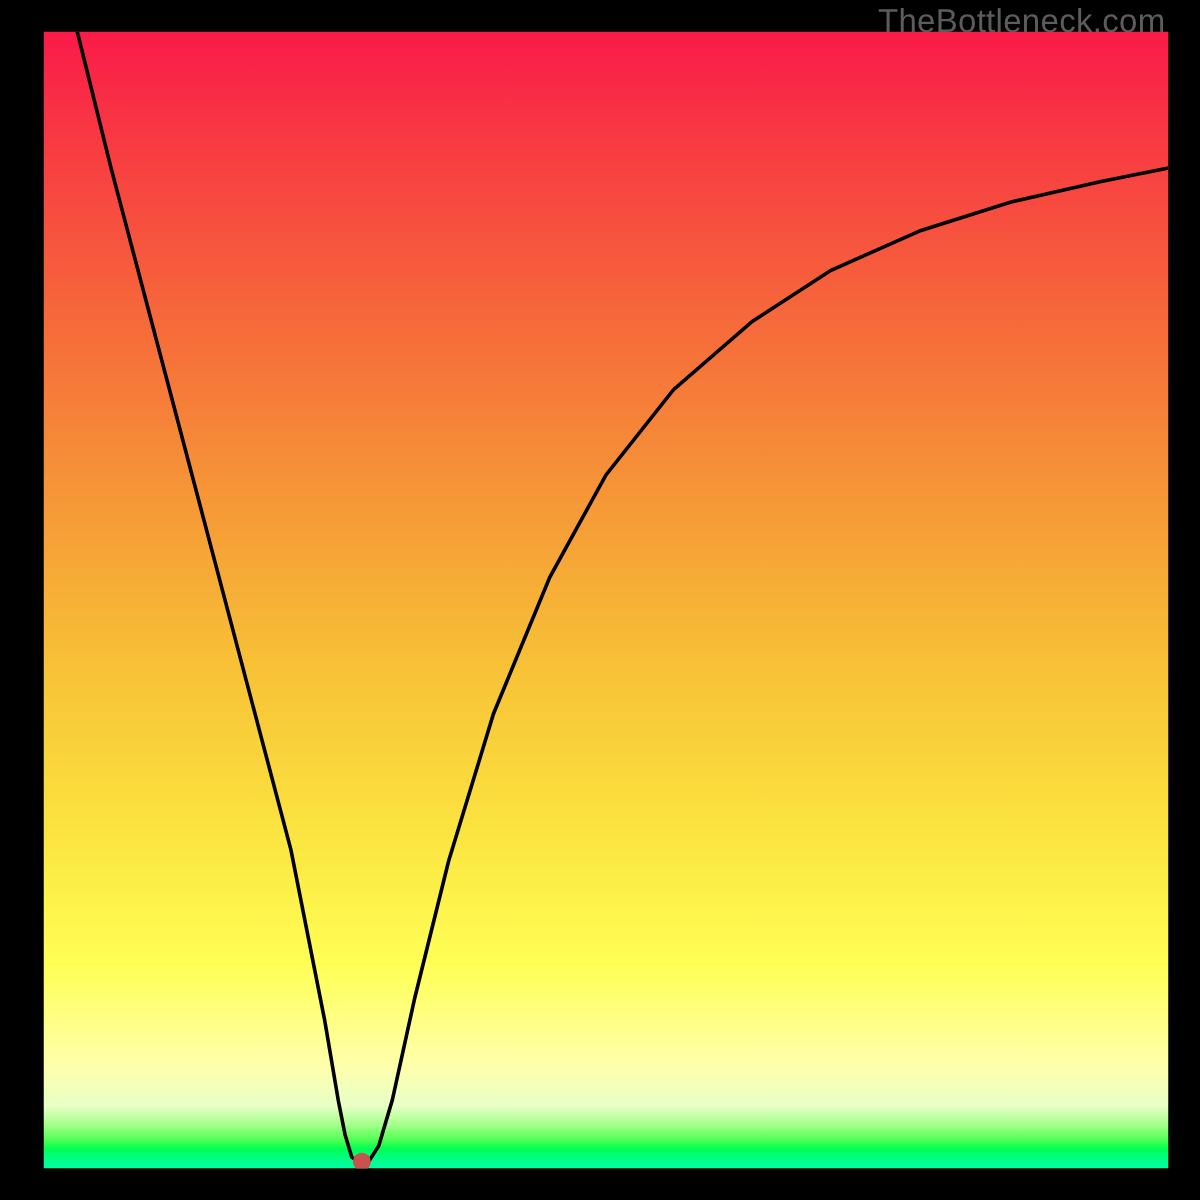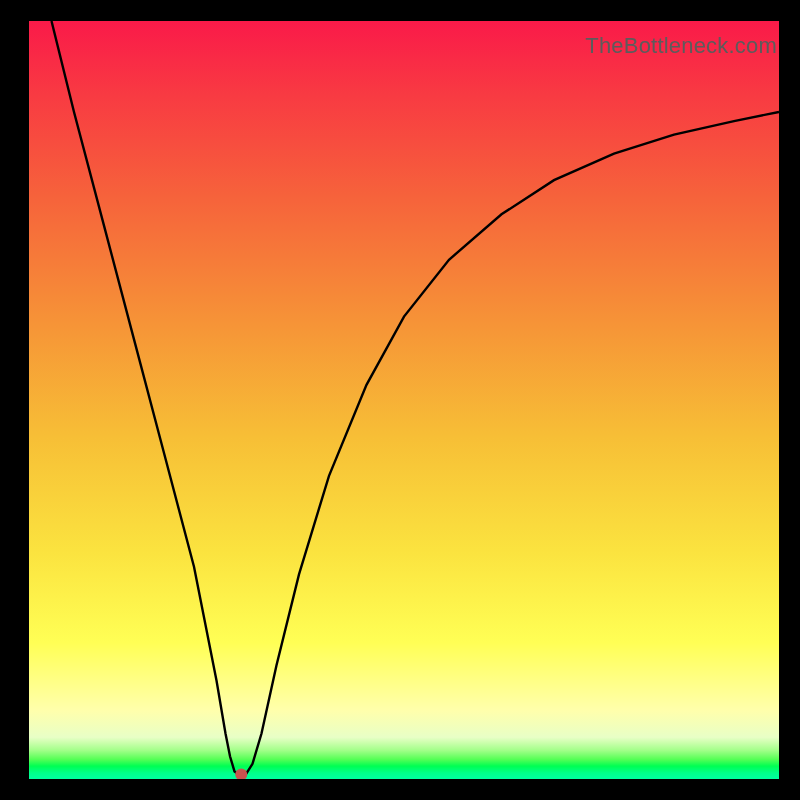--- a/index.html
+++ b/index.html
@@ -49,21 +49,20 @@
     );
   }
   .watermark {
     position: absolute;
     top: 1px;
     right: 23px;
     color: #5c5c5c;
     font-family: Arial, Helvetica, sans-serif;
     font-size: 22px;
     letter-spacing: 0.2px;
-    margin-top: 32px;
   }
   svg.curve {
     position: absolute;
     left: 0; top: 0;
     width: 100%; height: 100%;
     overflow: visible;
   }
   .curve path {
     fill: none;
     stroke: #000;

